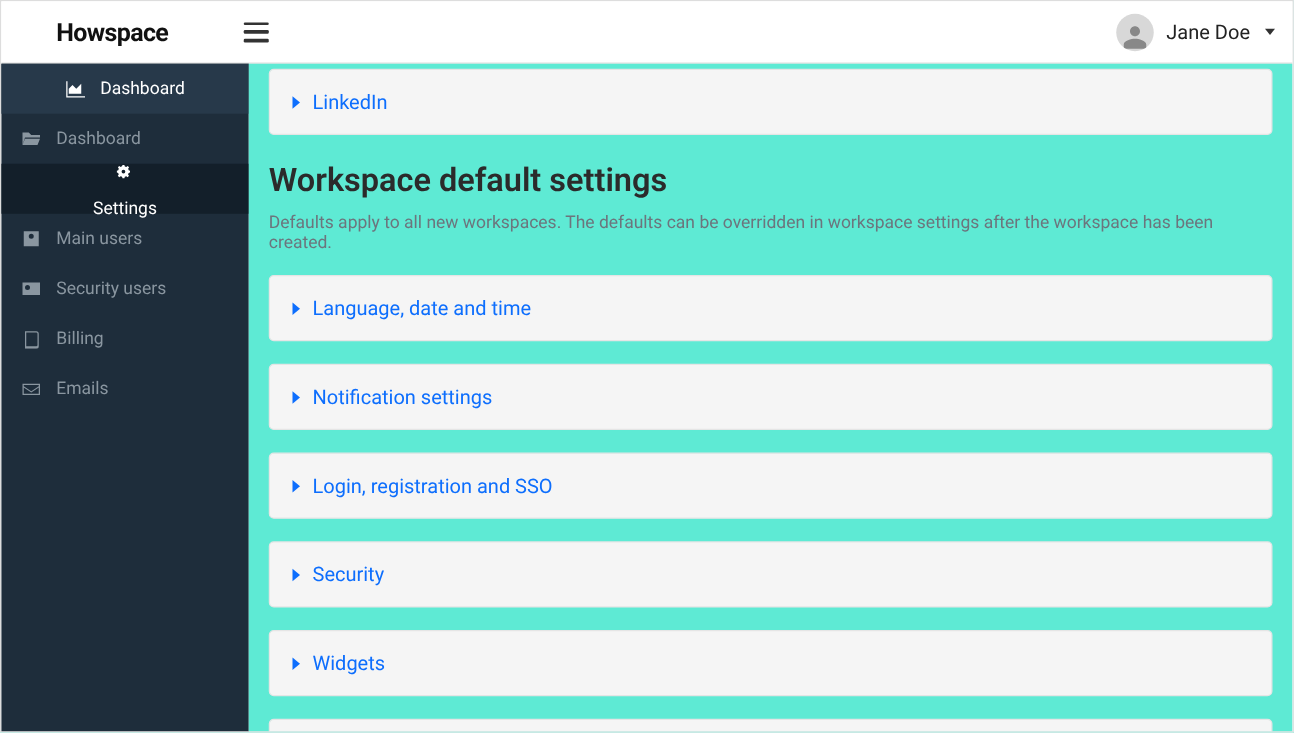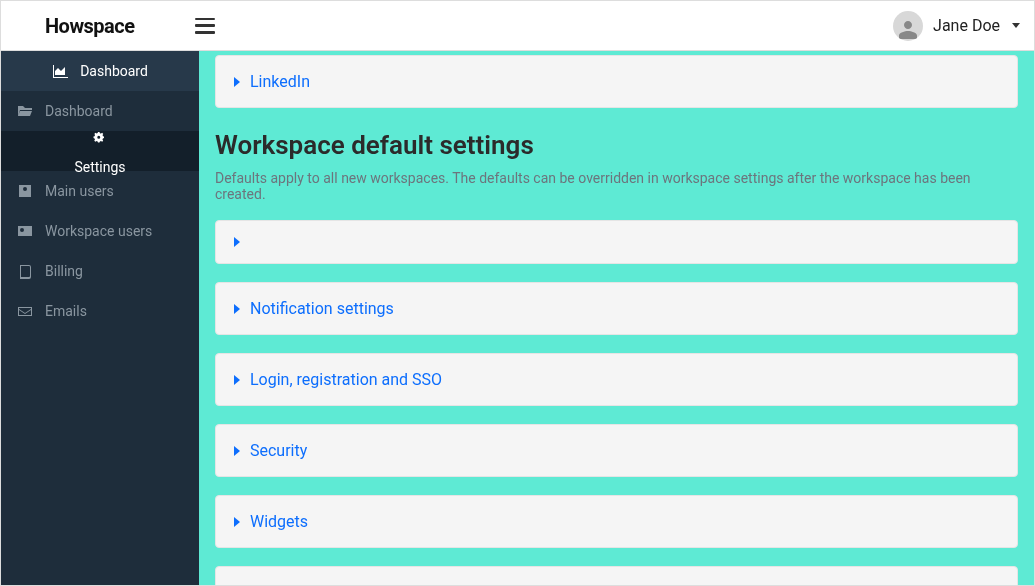--- a/index.html
+++ b/index.html
@@ -201,21 +201,21 @@
           </svg>
       </span>
       <span>Main users</span>
     </div>
     <div class="sidebar-item">
       <span class="sidebar-icon">
         <svg viewBox="0 0 16 16" fill="currentColor">
             <path d="M1 3h14v10H1V3zm4 2a2 2 0 100 4 2 2 0 000-4zm-2 7c0-1 1.5-2 3-2s3 1 3 2H3zm7-5h4v1h-4V7zm0 2h4v1h-4V9z"></path>
           </svg>
       </span>
-      <span>Workspace users</span>
+      <span>Security users</span>
     </div>
     <div class="sidebar-item">
       <span class="sidebar-icon">
         <svg viewBox="0 0 16 16" fill="currentColor">
             <path d="M3 2h9a2 2 0 012 2v10a2 2 0 01-2 2H3V2zm1 1v11h8a1 1 0 001-1V4a1 1 0 00-1-1H4z"></path>
           </svg>
       </span>
       <span>Billing</span>
     </div>
     <div class="sidebar-item">
@@ -232,20 +232,21 @@
     <div class="accordion-item">
       <span class="accordion-caret"></span>
       <span class="accordion-label">LinkedIn</span>
     </div>
 
     <h2 class="section-title">Workspace default settings</h2>
     <p class="section-desc">Defaults apply to all new workspaces. The defaults can be overridden in workspace settings after the workspace has been created.</p>
 
     <div class="accordion-item">
       <span class="accordion-caret"></span>
+      <span class="accordion-label">Language, date and time</span>
     </div>
     <div class="accordion-item">
       <span class="accordion-caret"></span>
       <span class="accordion-label">Notification settings</span>
     </div>
     <div class="accordion-item">
       <span class="accordion-caret"></span>
       <span class="accordion-label">Login, registration and SSO</span>
     </div>
     <div class="accordion-item">

